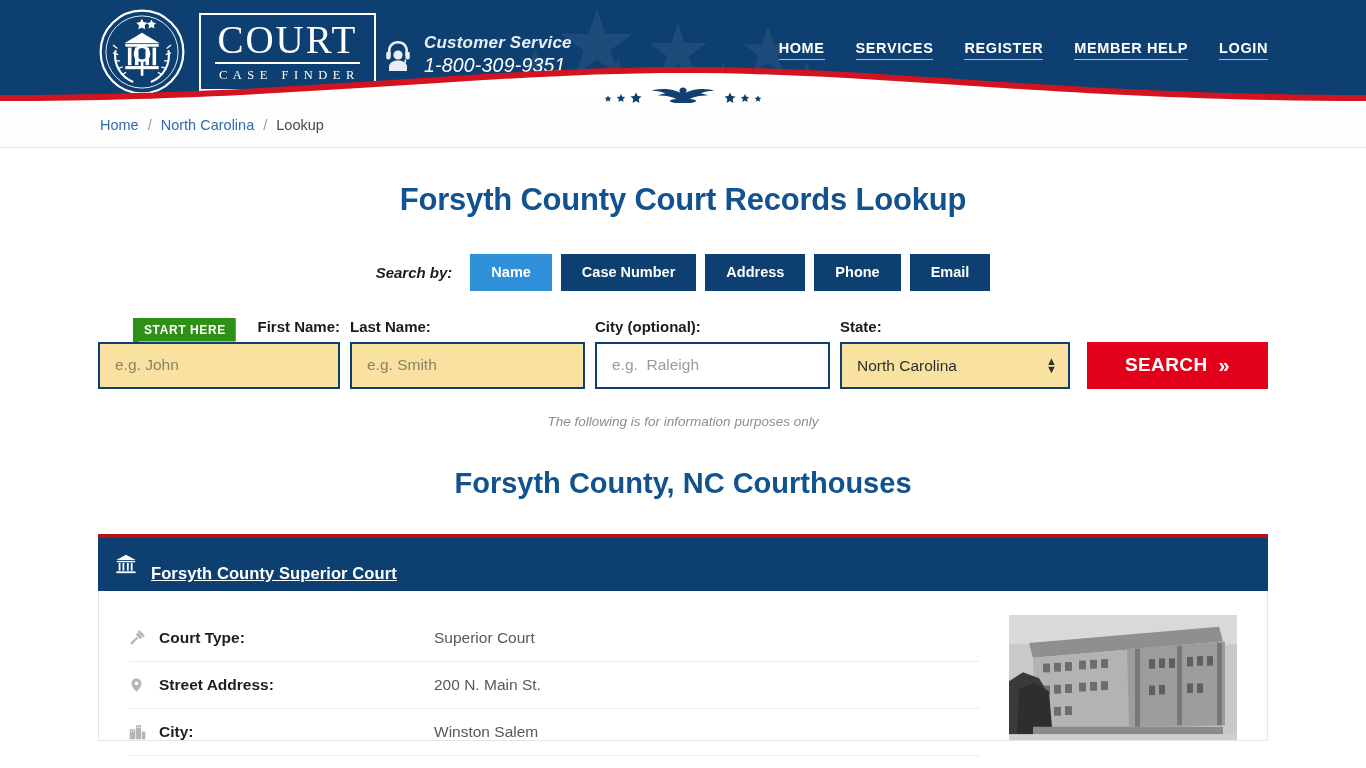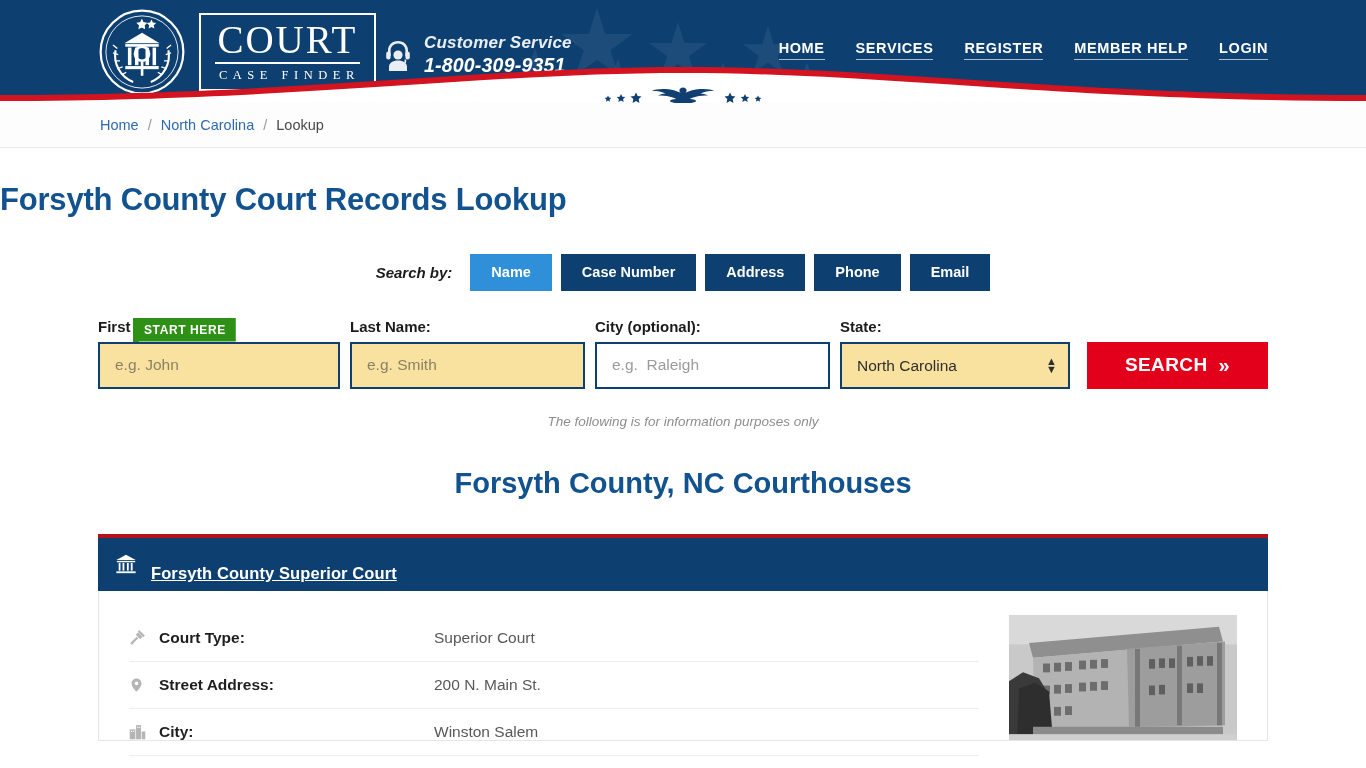--- a/index.html
+++ b/index.html
@@ -54,21 +54,21 @@
   .cs-wrap {
     position: absolute; left: 382px; top: 33px;
     display: flex; align-items: center; gap: 10px;
   }
   .cs-icon { width: 32px; height: 34px; }
   .cs-label {
     color: #e8eef5; font-size: 17px; font-style: italic; font-weight: bold;
     letter-spacing: .2px;
   }
   .cs-phone {
-    color: #ffffff; font-size: 19.5px; font-style: italic; font-weight: bold;
+    color: #ffffff; font-size: 19.5px; font-style: italic; font-weight: normal;
     letter-spacing: .2px; margin-top: 1px;
   }
 
   .main-nav {
     position: absolute; right: 98px; top: 40px;
     display: flex; gap: 31px;
   }
   .nav-item {
     color: #ffffff; font-size: 14.5px; font-weight: bold;
     letter-spacing: .6px; text-decoration: none;
@@ -86,21 +86,21 @@
     display: flex; align-items: center; padding-left: 100px;
     font-size: 14.5px;
   }
   .crumb-link { color: #2f6bb0; text-decoration: none; cursor: pointer; }
   .crumb-sep  { color: #9a9a9a; margin: 0 9px; }
   .crumb-cur  { color: #4a4a4a; }
 
   
   .page { padding-top: 34px; }
   h1.page-title {
-    color: #12528f; font-size: 31px;
+    text-align: center; color: #12528f; font-size: 31px;
     font-weight: bold; letter-spacing: -.2px;
   }
 
   .searchby-row {
     display: flex; align-items: center; justify-content: center;
     gap: 9px; margin-top: 36px;
   }
   .searchby-label {
     color: #1b1b1b; font-size: 15px; font-weight: bold; font-style: italic;
     margin-right: 9px;
@@ -117,21 +117,21 @@
   .start-badge {
     position: absolute; left: 98px; top: 0;
     background: #2e9115; color: #ffffff;
     font-size: 12px; font-weight: bold; letter-spacing: .6px;
     padding: 5px 10px 5px 11px;
     clip-path: polygon(0 0, 100% 0, 100% 100%, 10px 100%, 6px 100%, 0 128%);
     margin-left: 35px;
   }
   .form-row { display: flex; align-items: flex-end; gap: 10px; margin-top: 27px; }
   .field { display: flex; flex-direction: column; }
-  .f-first { width: 242px; } .f-last { width: 235px; }
+  .f-first { width: 242px; align-items: flex-end; } .f-last { width: 235px; }
   .f-city  { width: 235px; } .f-state { width: 230px; }
   .field-label {
     font-size: 15px; font-weight: bold; color: #1b1b1b; margin-bottom: 7px;
   }
   .field-input {
     height: 47px; width: 100%;
     border: 2px solid #0d4071; background: #f9e2a0;
     font-family: "Liberation Sans", sans-serif; font-size: 15.5px;
     color: #3d3d3d; padding: 0 15px; outline: none;
   }

